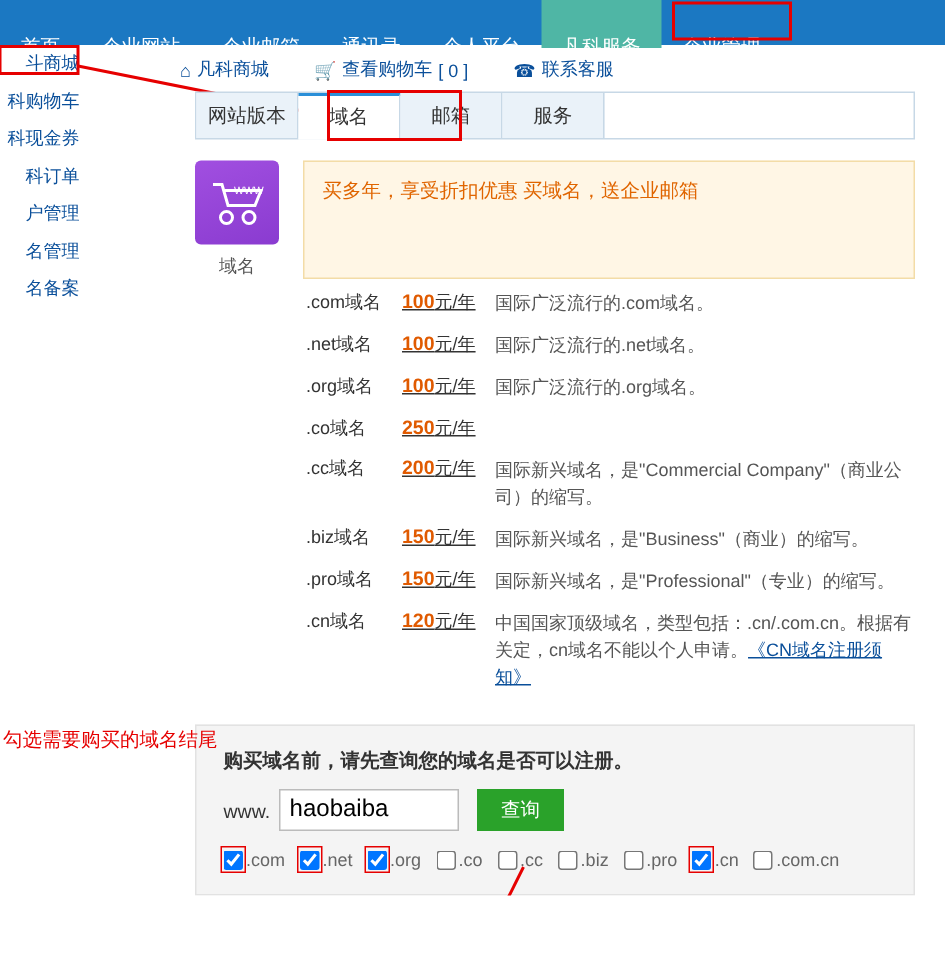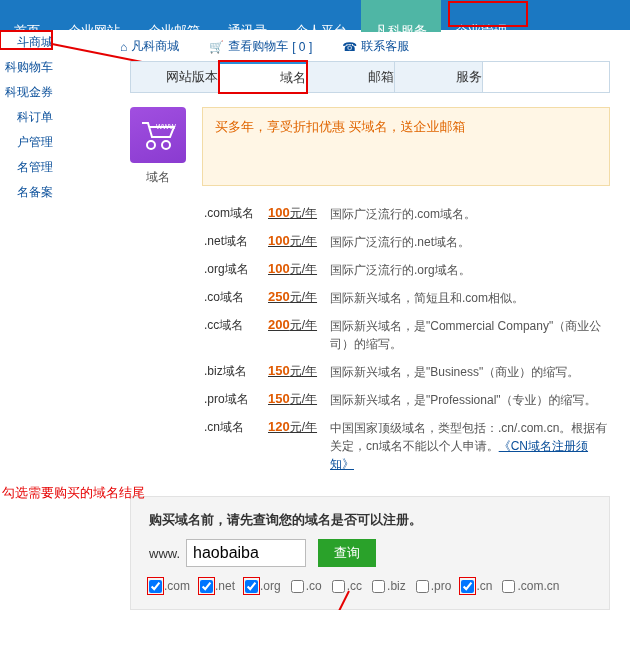--- a/index.html
+++ b/index.html
@@ -77,22 +77,22 @@
   .tabs {
     margin-left: 130px;
     width: 480px;
     display: flex;
     border: 1px solid #c7d8e6;
     border-bottom: 1px solid #c7d8e6;
     position: relative;
     height: 32px;
   }
   .tab {
-    width: 88px;
-    text-align: right;
+    width: 68px;
+    text-align: center;
     line-height: 30px;
     background: #eaf2f9;
     border-right: 1px solid #c7d8e6;
     color: #333;
     cursor: pointer;
     font-size: 13px;
   }
   .tab:last-child { border-right: 0; }
   .tab.active {
     background: #fff;
@@ -136,21 +136,21 @@
   .promo {
     flex: 1;
     background: #fff6e5;
     border: 1px solid #f3dca7;
     color: #e06500;
     padding: 10px 12px;
     font-size: 13px;
   }
   
   .price-table {
-    margin-top: 14px;
+    margin-top: 2px;
     margin-left: 74px;
     font-size: 12px;
     color: #444;
   }
   .price-row { display: flex; padding: 5px 0; gap: 8px; align-items: flex-start;}
   .price-row .ext { width: 56px; color: #333;}
   .price-row .price { width: 54px; color: #333; text-decoration: underline; }
   .price-row .price strong { color: #e05a00; font-weight: bold; font-size: 13px;}
   .price-row .desc { flex: 1; color: #555; line-height: 1.5;}
   .price-row .desc a { color: #0a4f9a; text-decoration: underline; cursor: pointer;}
@@ -334,21 +334,20 @@
         <span class="desc">国际广泛流行的.net域名。</span>
       </div>
       <div class="price-row">
         <span class="ext">.org域名</span>
         <span class="price"><strong>100</strong>元/年</span>
         <span class="desc">国际广泛流行的.org域名。</span>
       </div>
       <div class="price-row">
         <span class="ext">.co域名</span>
         <span class="price"><strong>250</strong>元/年</span>
-        <span class="desc">国际新兴域名，简短且和.com相似。</span>
       </div>
       <div class="price-row">
         <span class="ext">.cc域名</span>
         <span class="price"><strong>200</strong>元/年</span>
         <span class="desc">国际新兴域名，是"Commercial Company"（商业公司）的缩写。</span>
       </div>
       <div class="price-row">
         <span class="ext">.biz域名</span>
         <span class="price"><strong>150</strong>元/年</span>
         <span class="desc">国际新兴域名，是"Business"（商业）的缩写。</span>

